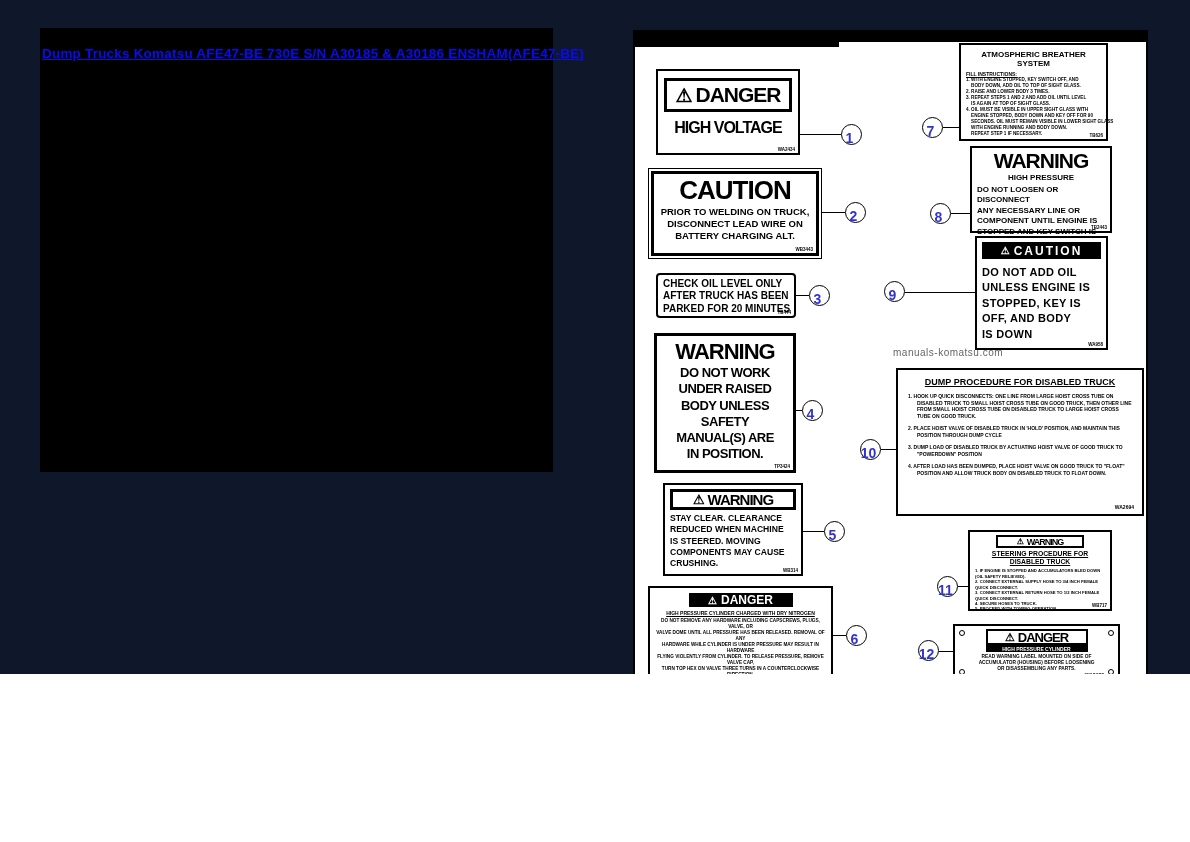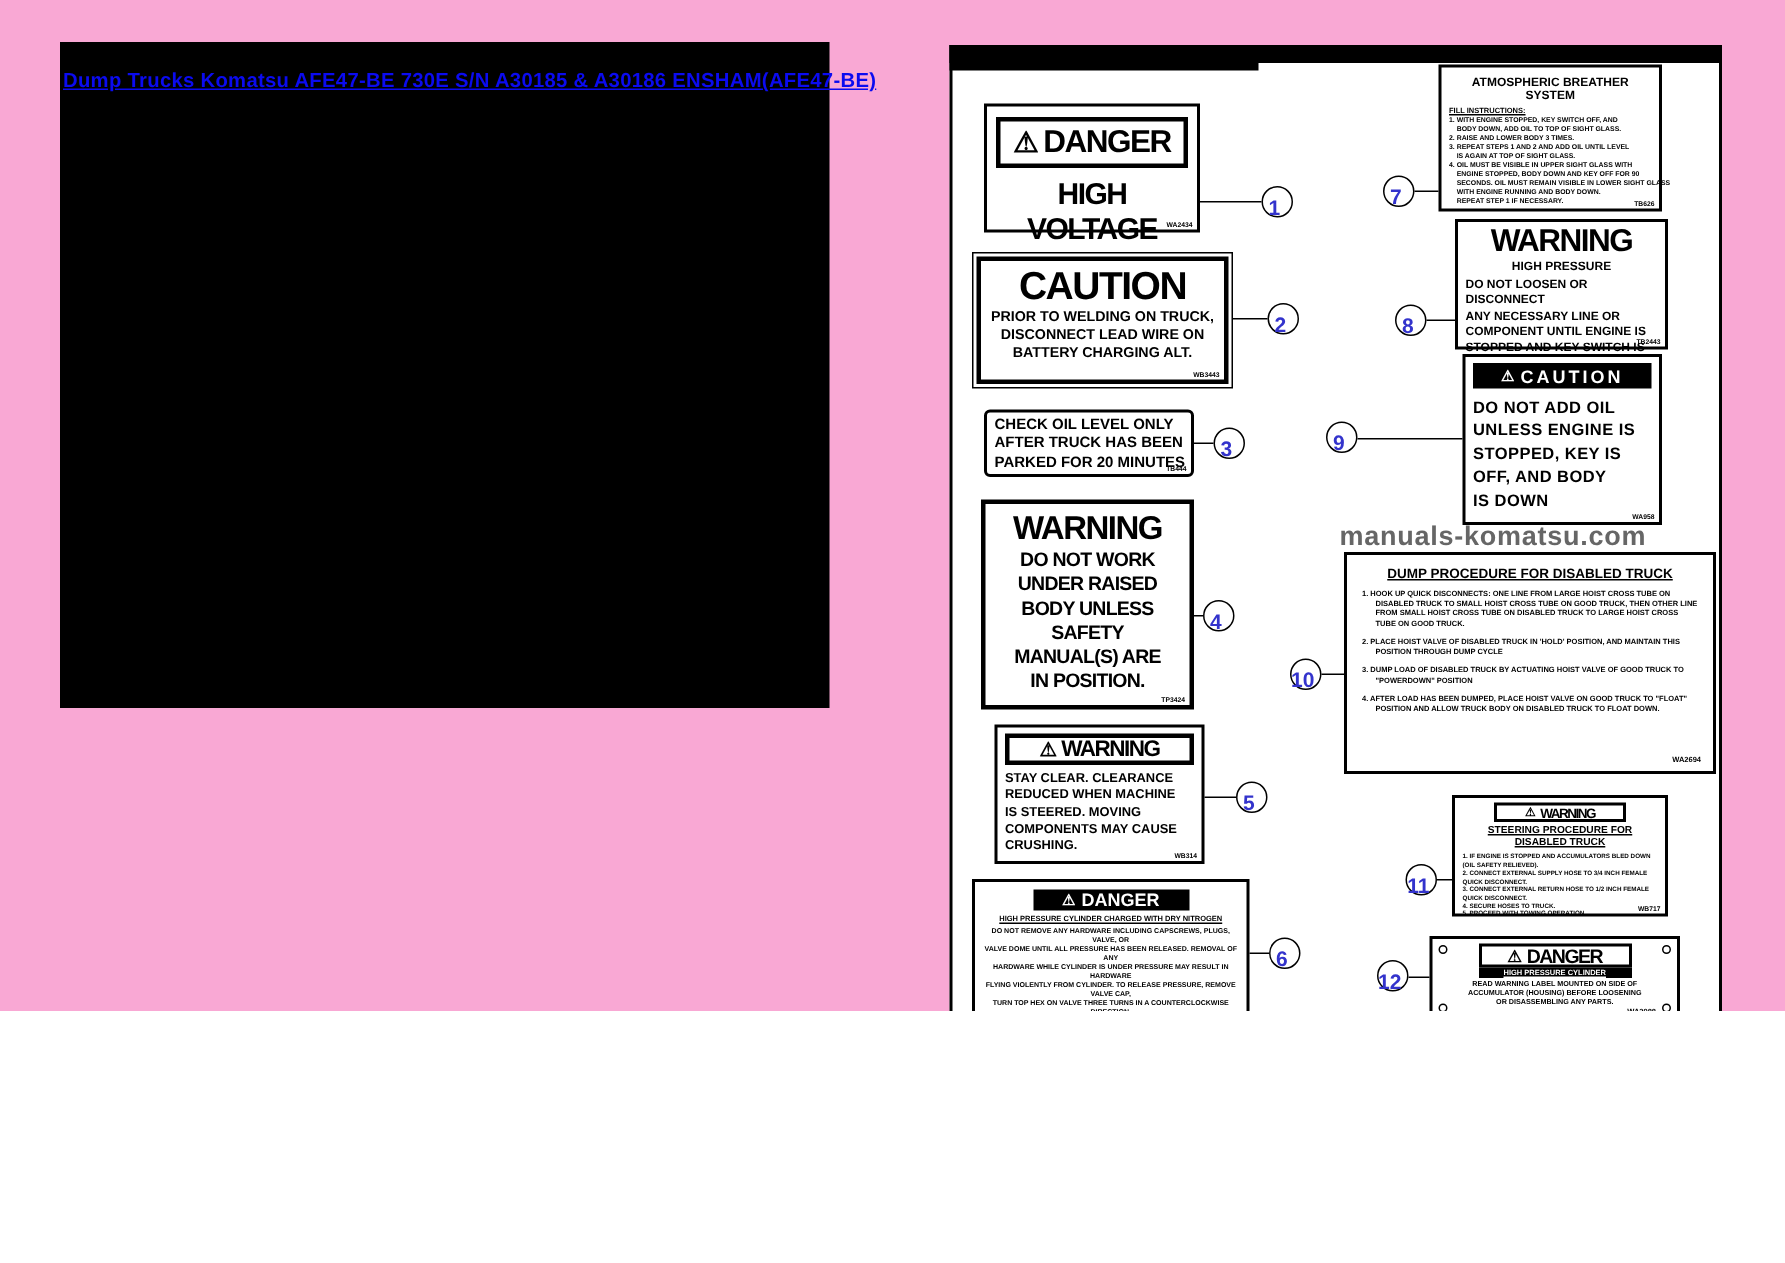--- a/index.html
+++ b/index.html
@@ -1,16 +1,16 @@
 <!DOCTYPE html>
 <html><head>
 <meta charset="utf-8">
 <style>
   html,body{margin:0;padding:0;background:#fff;}
-  #stage{position:relative;width:1190px;height:674px;background:#f9a8d4;overflow:hidden;
+  #stage{position:relative;width:1190px;height:674px;background:#0f172a;overflow:hidden;
          font-family:"Liberation Sans", sans-serif;color:#000;}
   *{box-sizing:border-box;}
 
   
   #left-black{position:absolute;left:40px;top:28px;width:513px;height:444px;background:#000;}
   #title-link{position:absolute;left:2px;top:18px;width:505px;font-size:13.5px;font-weight:bold;
               color:#0b0bf0;text-decoration:underline;letter-spacing:0.2px;white-space:nowrap;}
 
   
   #page{position:absolute;left:633px;top:30px;width:515px;height:747px;border:2px solid #000;background:#fff;}
@@ -28,21 +28,21 @@
   .d10-items div{margin-top:6px;padding-left:9px;text-indent:-9px;}
   .u div{text-decoration:underline;}
   .screw{position:absolute;width:6px;height:6px;border:1.2px solid #000;border-radius:50%;background:#fff;}
 
   
   .callout{position:absolute;width:21px;height:21px;border:1.5px solid #000;border-radius:50%;
            background:#fff;display:flex;align-items:center;justify-content:center;}
   .callout span{color:#3333cc;font-size:14px;font-weight:bold;transform:translate(-2px,3px);}
   .lead{position:absolute;height:0;border-top:1.5px solid #000;}
 
-  #watermark{position:absolute;left:893px;top:347px;font-size:18px;color:#666;letter-spacing:0.5px;font-weight:bold;}
+  #watermark{position:absolute;left:893px;top:347px;font-size:10px;color:#666;letter-spacing:0.5px;}
 </style>
 </head>
 <body>
 
 <div id="stage">
 
   <div id="left-black">
     <a id="title-link" href="#">Dump Trucks Komatsu AFE47-BE 730E S/N A30185 &amp; A30186 ENSHAM(AFE47-BE)</a>
   </div>
 
@@ -50,21 +50,21 @@
   <div class="topbar" style="left:633px;top:30px;width:515px;height:12px;"></div>
   <div class="topbar" style="left:633px;top:30px;width:206px;height:17px;"></div>
 
   <div id="watermark">manuals-komatsu.com</div>
 
   <div class="decal" style="left:656px;top:69px;width:144px;height:86px;padding:7px 6px 2px;">
     <div class="hd-box" style="height:34px;font-size:21px;">
       <span class="tri" style="font-size:19px;">⚠</span>
       <span>DANGER</span>
     </div>
-    <div style="font-size:20px;font-weight:bold;text-align:center;margin-top:7px;letter-spacing:-1px;">HIGH VOLTAGE</div>
+    <div style="font-size:16px;font-weight:bold;text-align:center;margin-top:7px;letter-spacing:-1px;">HIGH VOLTAGE</div>
     <div class="code">WA2434</div>
   </div>
 
   <div class="decal" style="left:648px;top:168px;width:174px;height:91px;border-width:1px;padding:2px;">
     <div style="border:3px solid #000;height:100%;text-align:center;padding-top:1px;position:relative;">
       <div style="font-size:26px;font-weight:bold;letter-spacing:-1px;">CAUTION</div>
       <div class="ctr" style="font-size:9.5px;font-weight:bold;line-height:1.25;">
           <div>PRIOR TO WELDING ON TRUCK,</div>
           <div>DISCONNECT LEAD WIRE ON</div>
           <div>BATTERY CHARGING ALT.</div>

